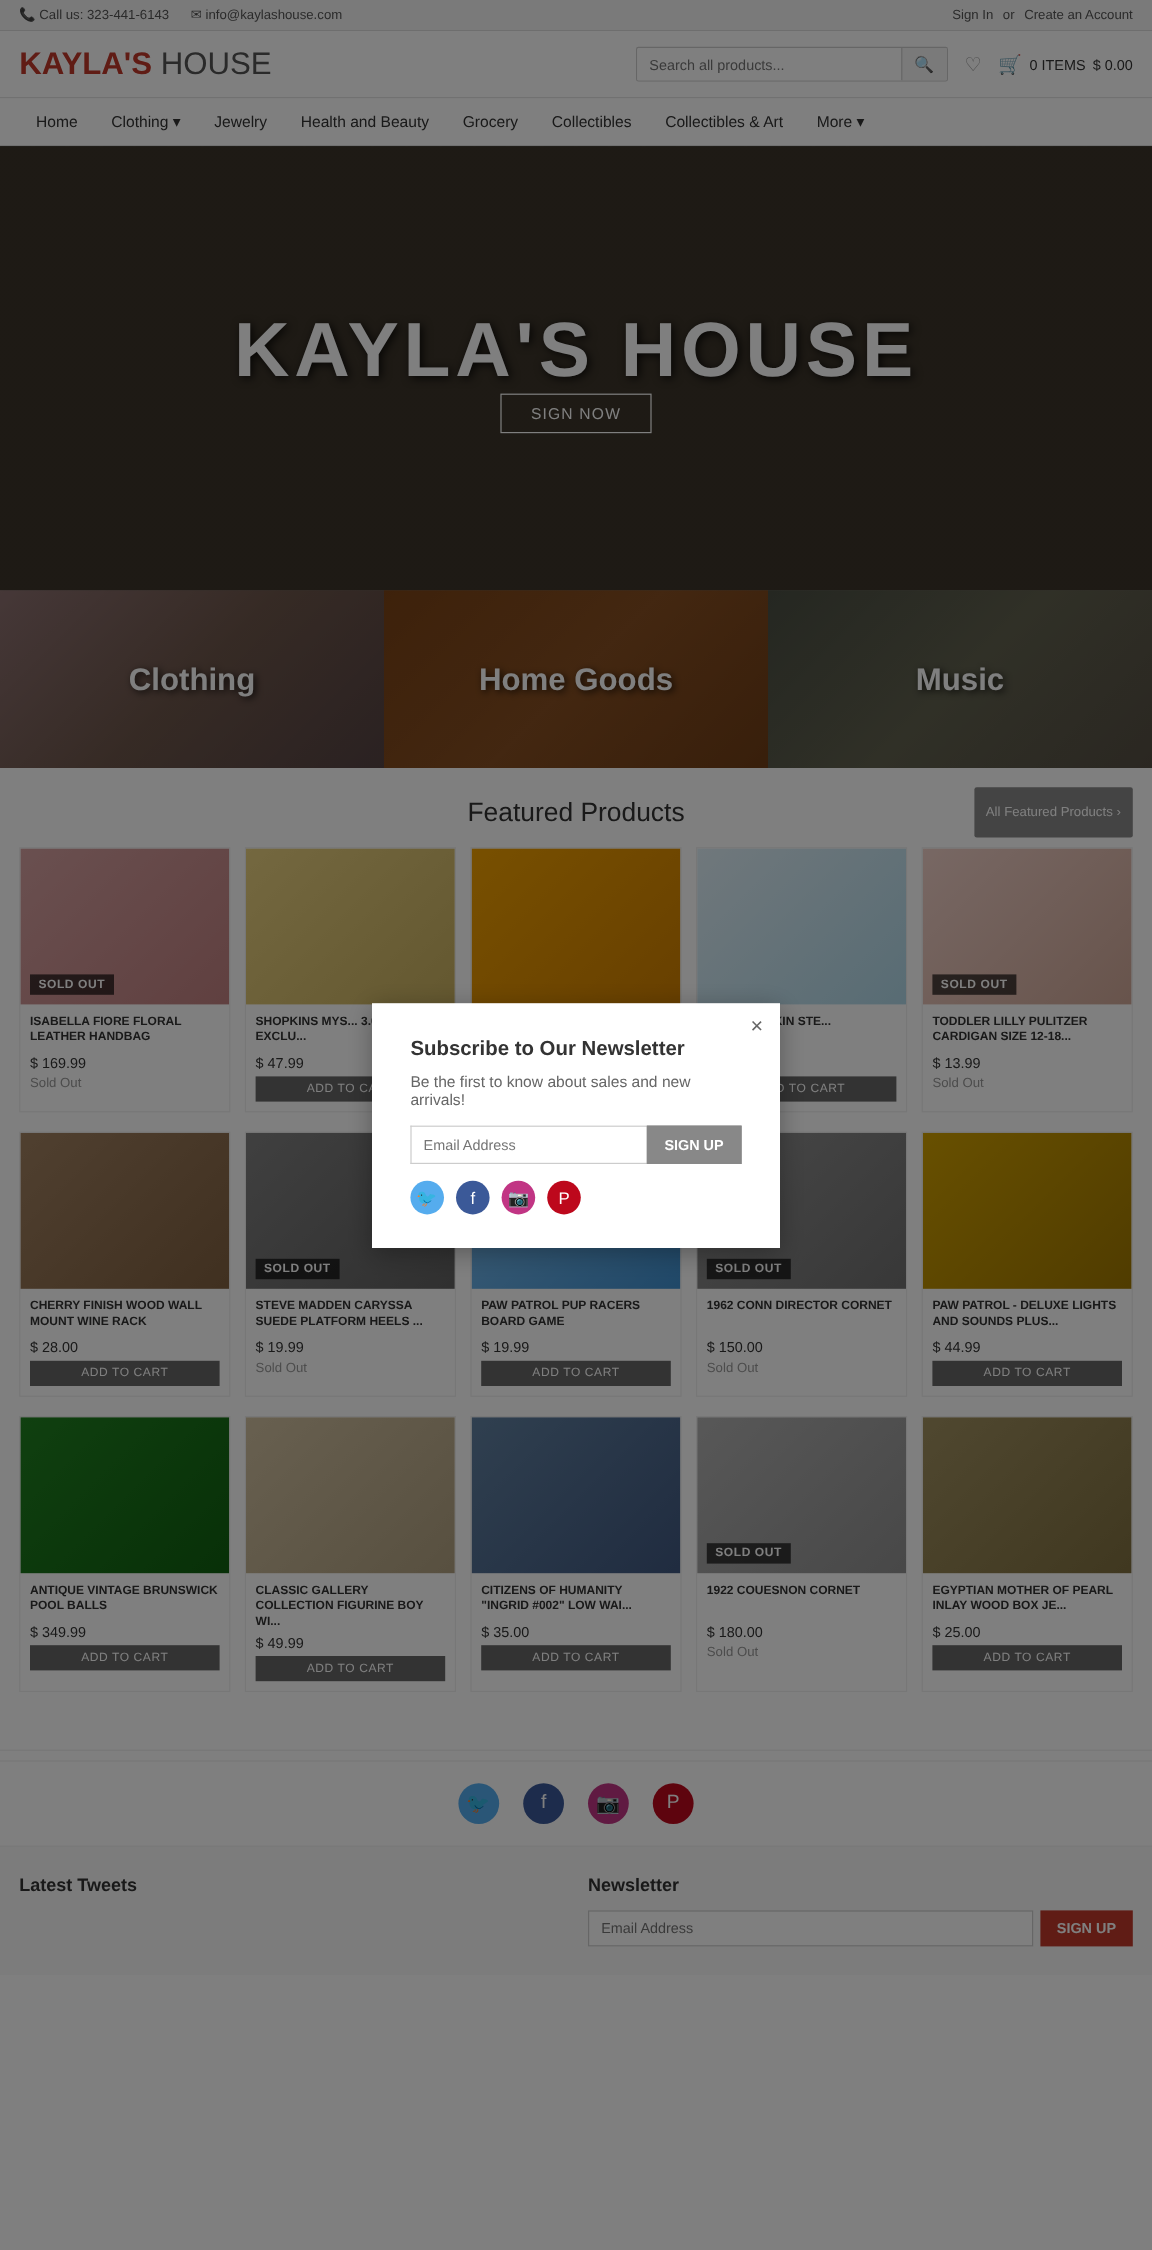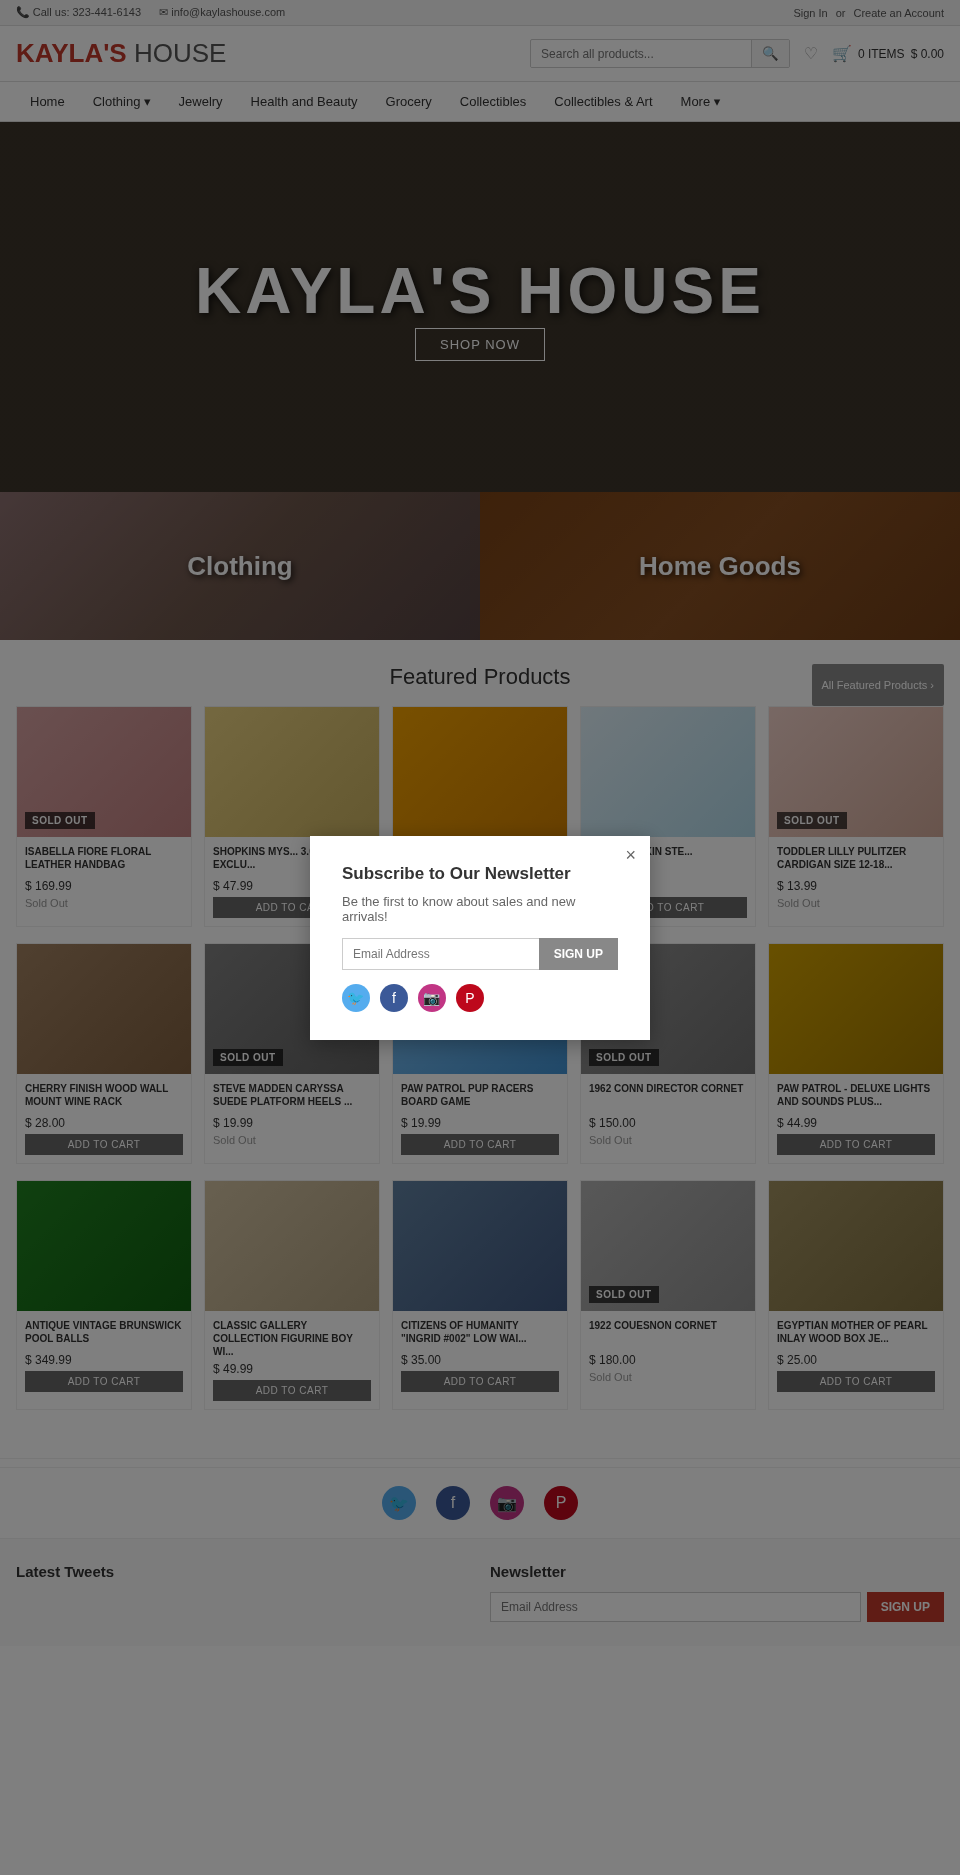--- a/index.html
+++ b/index.html
@@ -145,20 +145,21 @@
     .cat-banner-music {
       background: linear-gradient(rgba(0,0,0,0.3), rgba(0,0,0,0.3)),
         linear-gradient(135deg, #6a7060 0%, #8a8a70 50%, #7a7060 100%);
     }
     .cat-banner span { text-shadow: 2px 2px 6px rgba(0,0,0,0.8); }
 
     
     .featured-section { padding: 24px 16px; }
     .featured-header {
       display: flex;
+      align-items: center;
       justify-content: center;
       position: relative;
       margin-bottom: 16px;
     }
     .featured-title { font-size: 22px; font-weight: normal; color: #333; text-align: center; }
     .all-featured-btn {
       position: absolute;
       right: 0;
       background: #888;
       color: #fff;
@@ -402,30 +403,33 @@
   <a class="nav-item">Grocery</a>
   <a class="nav-item">Collectibles</a>
   <a class="nav-item">Collectibles &amp; Art</a>
   <a class="nav-item">More ▾</a>
 </nav>
 
 <div class="hero">
   <div class="hero-bg"></div>
   <div class="hero-content">
     <div class="hero-title">KAYLA'S HOUSE</div>
-    <button class="shop-now-btn">SHOP NOW</button>
+    <button class="shop-now-btn">SIGN NOW</button>
   </div>
 </div>
 
 <div class="category-banners">
   <div class="cat-banner cat-banner-clothing">
     <span>Clothing</span>
   </div>
   <div class="cat-banner cat-banner-homegoods">
     <span>Home Goods</span>
+  </div>
+  <div class="cat-banner cat-banner-music">
+    <span>Music</span>
   </div>
 </div>
 
 <div class="featured-section">
   <div class="featured-header">
     <h2 class="featured-title">Featured Products</h2>
     <button class="all-featured-btn">All Featured Products ›</button>
   </div>
 
   <div class="product-grid">

